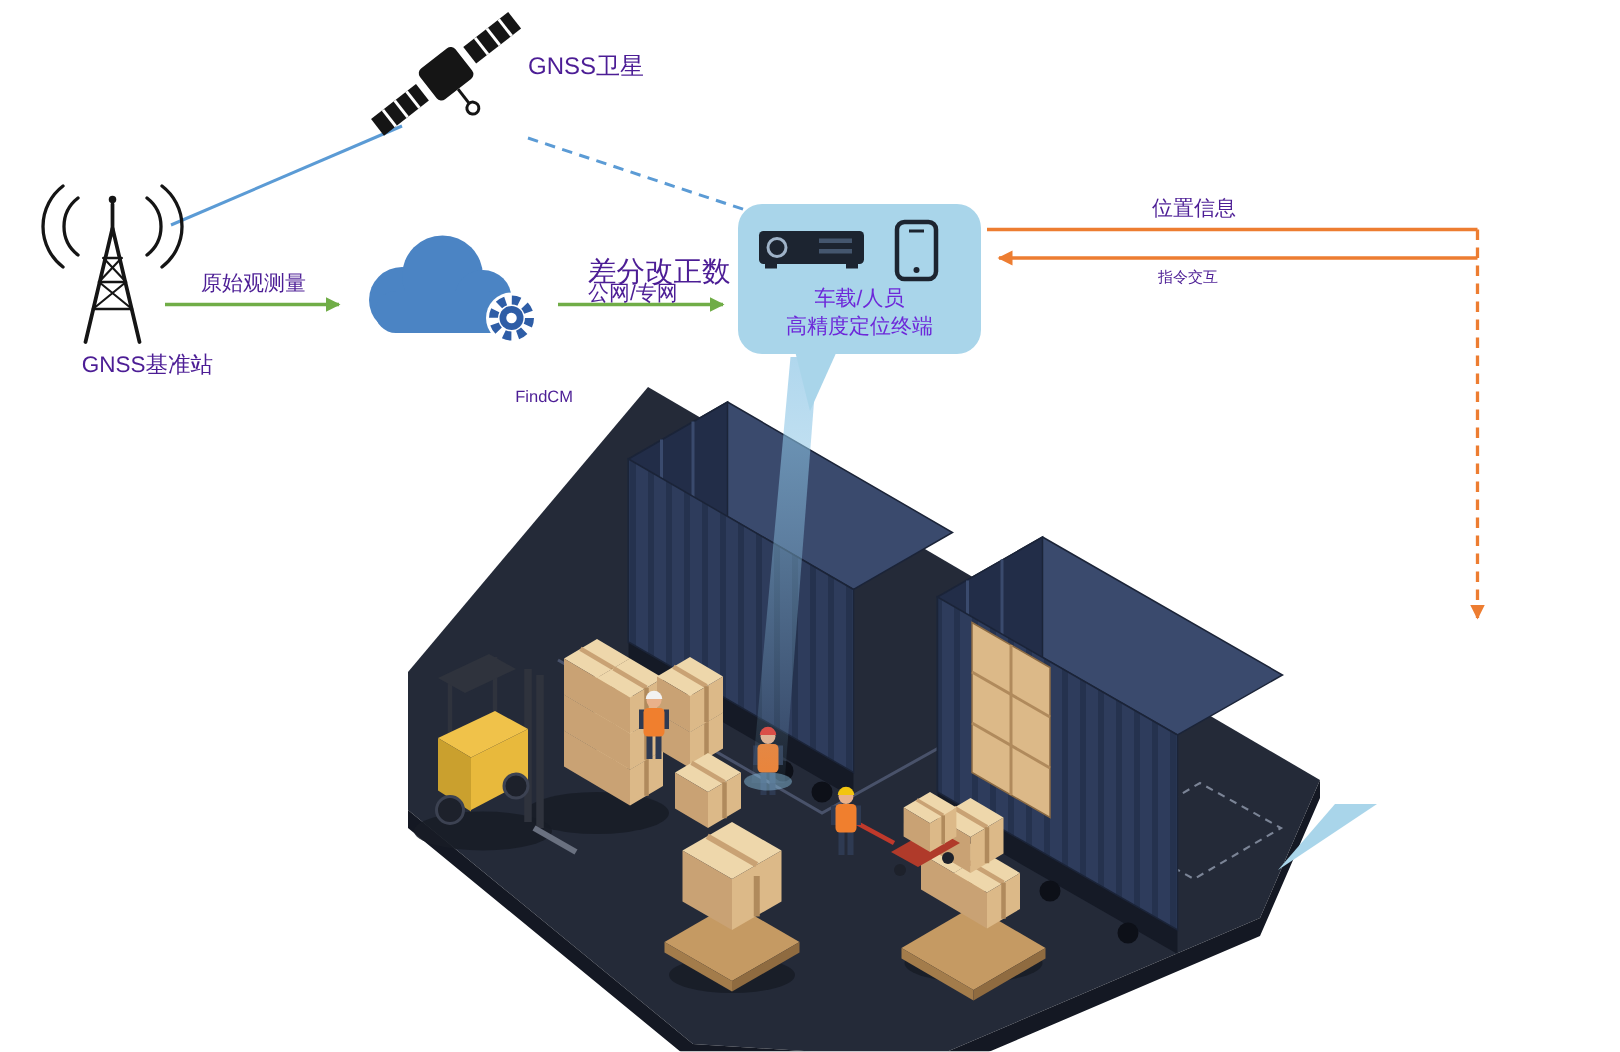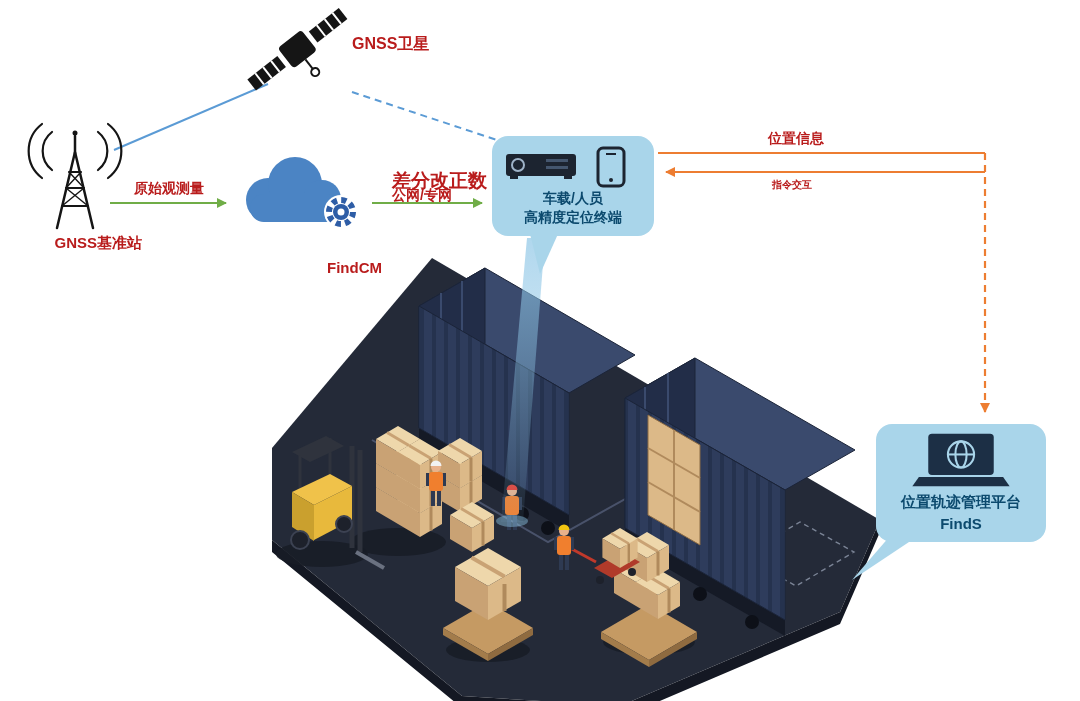--- a/index.html
+++ b/index.html
@@ -1,24 +1,24 @@
 <!DOCTYPE html>
 <html><head>
 <meta charset="utf-8">
 <style>
   *{margin:0;padding:0;box-sizing:border-box}
   html,body{background:#ffffff}
   body{font-family:"Liberation Sans","DejaVu Sans",sans-serif}
   .canvas{position:relative;width:1080px;height:701px;background:#ffffff;overflow:hidden}
   .svg-layer{position:absolute;left:0;top:0;width:1080px;height:701px}
-  .label{position:absolute;color:#b91c1c;font-weight:bold;white-space:nowrap}
+  .label{position:absolute;color:#4c1d95;font-weight:normal;white-space:nowrap}
   .label.center{text-align:right;white-space:normal}
   .bubble{position:absolute;background:#a9d5ea;border-radius:16px;display:flex;flex-direction:column;
           align-items:center;justify-content:center;gap:1px;z-index:3}
-  .bubble .bl{color:#0c4a6e;font-weight:bold}
+  .bubble .bl{color:#6d28d9;font-weight:normal}
   #terminal-bubble .bl{font-size:14px;line-height:18px}
   #finds-bubble .bl{font-size:15px;line-height:21px}
 </style>
 </head>
 <body>
 
 <div class="canvas">
 
   <svg class="svg-layer" viewBox="0 0 1080 701">
     <defs>
@@ -217,21 +217,21 @@
         <circle cx="341" cy="212" r="8" fill="#2e5da6"></circle>
         <circle cx="341" cy="212" r="3.5" fill="#ffffff"></circle>
       </g>
     </g>
   </svg>
 
   <div class="label" style="left:352px;top:34px;font-size:16px">GNSS卫星</div>
   <div class="label center" style="left:8px;top:234px;width:134px;font-size:15px">GNSS基准站</div>
   <div class="label" style="left:134px;top:180px;font-size:14px">原始观测量</div>
 
-  <div class="label center" style="left:222px;top:259px;width:160px;font-size:15px">FindCM</div>
+  <div class="label center" style="left:222px;top:259px;width:160px;font-size:11px">FindCM</div>
 
   <div class="label" style="left:392px;top:168px;font-size:19px">差分改正数</div>
   <div class="label" style="left:392px;top:187px;font-size:14px">公网/专网</div>
 
   <div class="label" style="left:768px;top:130px;font-size:14px">位置信息</div>
   <div class="label" style="left:772px;top:178px;font-size:10px">指令交互</div>
 
   <div id="terminal-bubble" class="bubble" style="left:492px;top:136px;width:162px;height:100px">
     <svg width="150" height="42" viewBox="0 0 150 42">
       <g>
@@ -245,27 +245,14 @@
       <g>
         <rect x="100" y="2" width="26" height="38" rx="5" fill="none" stroke="#1c2430" stroke-width="3"></rect>
         <line x1="108" y1="8" x2="118" y2="8" stroke="#1c2430" stroke-width="2"></line>
         <circle cx="113" cy="34" r="2" fill="#1c2430"></circle>
       </g>
     </svg>
     <div class="bl">车载/人员</div>
     <div class="bl">高精度定位终端</div>
   </div>
 
-  <div id="finds-bubble" class="bubble" style="left:876px;top:424px;width:170px;height:118px">
-    <svg width="120" height="58" viewBox="0 0 120 62">
-      <rect x="25" y="2" width="70" height="44" rx="4" fill="#1c2f45"></rect>
-      <g stroke="#a9d5ea" stroke-width="2.2" fill="none">
-        <circle cx="60" cy="24" r="14"></circle>
-        <ellipse cx="60" cy="24" rx="6" ry="14"></ellipse>
-        <line x1="46" y1="24" x2="74" y2="24"></line>
-      </g>
-      <polygon points="15,48 105,48 112,58 8,58" fill="#1c2f45"></polygon>
-    </svg>
-    <div class="bl">位置轨迹管理平台</div>
-    <div class="bl">FindS</div>
-  </div>
 
 </div>
 
 </body></html>

